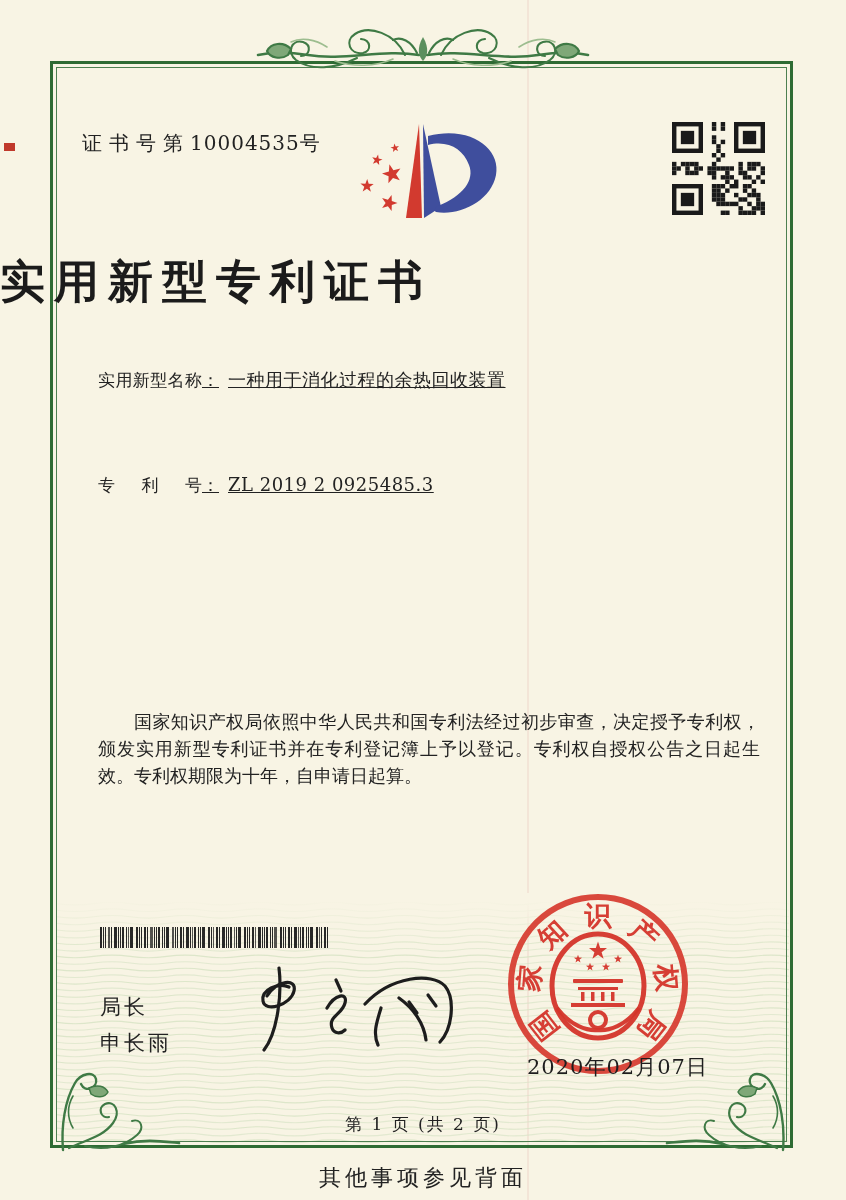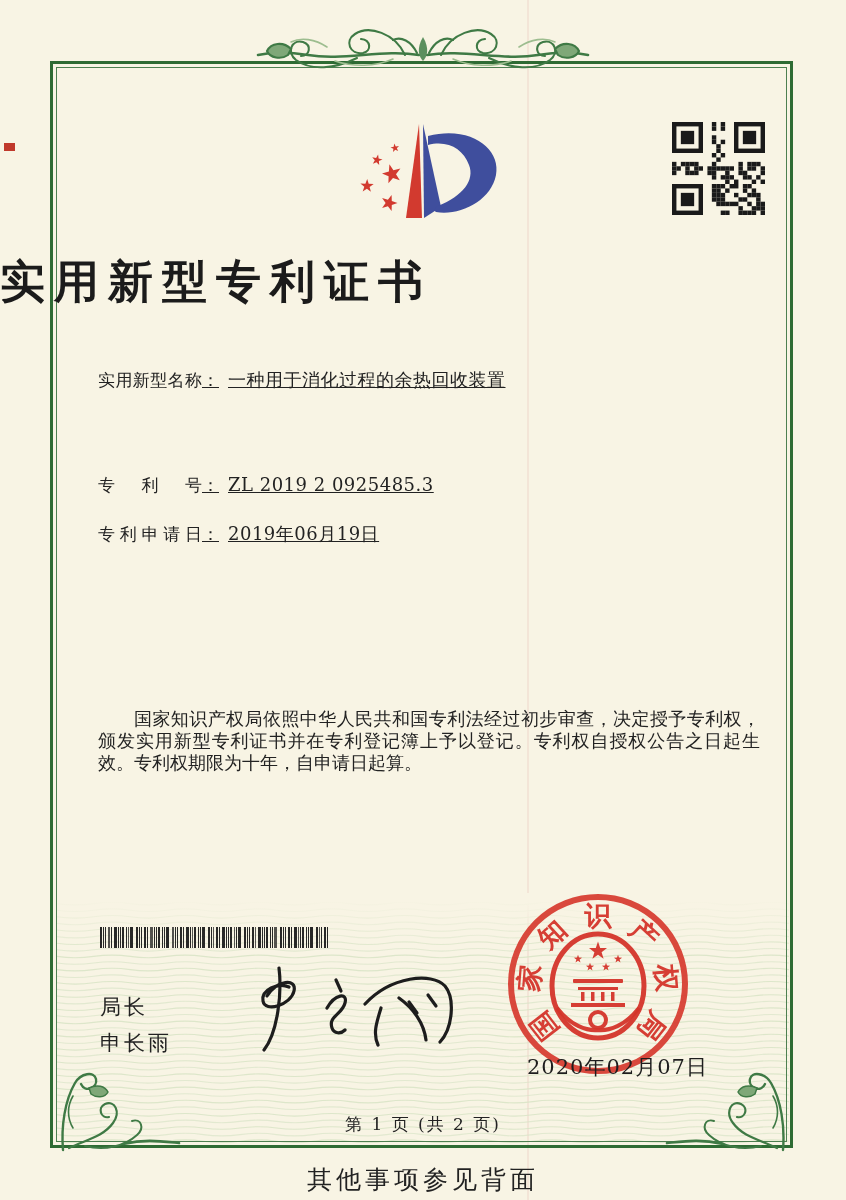--- a/index.html
+++ b/index.html
@@ -34,40 +34,40 @@
 
   .frow{position:absolute;left:98px;right:60px;font-size:18px;white-space:nowrap;text-decoration:underline;}
   .flabel{display:inline-block;width:104px;font-size:17px;text-align:justify;
           text-align-last:justify;vertical-align:baseline;}
   .fcolon{font-size:17px;}
   .fvalue{margin-left:9px;letter-spacing:0.5px;}
   .fgroup2{position:absolute;left:275px;top:0;white-space:nowrap;}
   .fgroup2 .flabel{width:94px;}
 
   .paras{position:absolute;left:98px;width:662px;top:708px;font-size:18px;
-         line-height:22px;text-align:justify;}
+         line-height:27px;text-align:justify;}
   .paras p{margin:0;text-indent:2em;}
 
   .barcode{position:absolute;left:100px;top:927px;}
 
   .director-title{position:absolute;left:100px;top:993px;font-size:21px;letter-spacing:3px;font-family:Liberation Serif, serif;}
   .director-name{position:absolute;left:100px;top:1029px;font-size:21px;letter-spacing:3px;}
   .sig{position:absolute;left:215px;top:952px;}
 
   .seal{position:absolute;left:508px;top:894px;width:180px;height:180px;z-index:3;}
   .seal-ring{position:absolute;inset:0;border:6px solid rgba(214,56,46,0.92);border-radius:50%;}
   .seal-char{position:absolute;font-size:27px;font-weight:bold;color:rgba(212,52,42,0.95);
              transform:translate(-50%,-50%);}
   .seal-emblem{position:absolute;left:35px;top:28px;}
   .seal-date{position:absolute;left:527px;top:1053px;font-size:21px;letter-spacing:1px;
              z-index:5;color:#1e1e1e;white-space:nowrap;}
 
   .page-ind{position:absolute;left:0;right:0;top:1113px;text-align:center;font-size:17px;
             letter-spacing:2px;z-index:4;}
-  .back-note{position:absolute;left:0;right:0;top:1163px;text-align:center;font-size:25px;
+  .back-note{position:absolute;left:0;right:0;top:1163px;text-align:center;font-size:22px;
              letter-spacing:4px;}
 </style>
 </head>
 <body>
 
 <div class="page">
 
   <div class="fold-line"></div>
   <div class="scan-mark"></div>
 
@@ -153,20 +153,23 @@
     <g id="cornR" stroke="#3f7a45" fill="none" stroke-linecap="round">
         <path d="M10,84 C8,60 12,34 22,17 C28,7 41,5 43,13 C45,22 32,27 28,18" stroke-width="2.4" fill="none" stroke="#3f7a45"></path>
         <path d="M16,82 C32,74 50,71 60,57 C68,46 62,34 52,38 C44,42 48,53 56,51" stroke-width="2.2" fill="none" stroke="#3f7a45"></path>
         <path d="M32,80 C52,85 72,80 84,69 C92,62 88,52 79,55" stroke-width="2" fill="none" stroke="#3f7a45"></path>
         <path d="M70,78 C92,73 106,75 126,77" stroke-width="2.6" fill="none" stroke="#3f7a45"></path>
         <path d="M20,30 C14,40 14,52 20,62" stroke-width="1.6" fill="none" stroke="#3f7a45"></path>
         <path d="M36,22 C44,18 52,20 55,26 C52,32 43,32 38,28 Z" stroke-width="1.5" fill="#7fa878" stroke="#3f7a45"></path>
       </g>
   </svg>
 
+  <div class="cert-no">
+    <span class="sp">证书号第</span><span class="num">10004535</span><span>号</span>
+  </div>
 
   <svg class="logo" id="logoSvg" width="155" height="112" viewBox="0 0 155 112">
       <polygon points="42.2,27.6 43.8,30.4 47.0,29.9 44.8,32.3 46.2,35.1 43.3,33.8 41.0,36.0 41.4,32.8 38.5,31.4 41.7,30.7" fill="#d23a2f"></polygon>
       <polygon points="26.1,38.6 26.6,42.5 30.5,43.4 26.9,45.1 27.2,49.0 24.5,46.2 20.9,47.7 22.8,44.2 20.2,41.3 24.1,42.0" fill="#d23a2f"></polygon>
       <polygon points="37.4,48.3 41.4,54.3 48.4,52.6 44.0,58.2 47.8,64.3 41.0,61.9 36.4,67.3 36.6,60.2 30.0,57.5 36.9,55.5" fill="#d23a2f"></polygon>
       <polygon points="15.2,63.0 16.7,67.8 21.7,68.1 17.6,71.0 18.9,75.8 14.9,72.8 10.7,75.5 12.3,70.8 8.4,67.6 13.4,67.7" fill="#d23a2f"></polygon>
       <polygon points="39.6,78.9 39.8,85.0 45.5,87.0 39.8,89.0 39.6,95.1 35.9,90.2 30.1,92.0 33.6,87.0 30.1,82.0 35.9,83.8" fill="#d23a2f"></polygon>
       <polygon points="67,8 54,102 70,102" fill="#d23a2f"></polygon>
       <polygon points="71,8 72,102 89,91" fill="#3f4e9d"></polygon>
       <path d="M76,20 C120,9 149,34 144,59 C139,85 108,100 84,96 C82,95 82,92 86,90 C111,80 123,64 117,49 C111,33 96,24 76,29 Z" fill="#3f4e9d"></path>
@@ -287,23 +290,20 @@
     </svg>
 
   <div class="title">实用新型专利证书</div>
 
   <div class="frow" style="top:368px">
     <span class="flabel">实用新型名称</span><span class="fcolon">：</span><span class="fvalue">一种用于消化过程的余热回收装置</span>
   </div>
   <div class="frow" style="top:474px">
     <span class="flabel">专利号</span><span class="fcolon">：</span><span class="fvalue">ZL 2019 2 0925485.3</span>
   </div>
-  <div class="frow" style="top:522px">
-    <span class="flabel">专利申请日</span><span class="fcolon">：</span><span class="fvalue">2019年06月19日</span>
-  </div>
 
   <div class="paras">
     <p>国家知识产权局依照中华人民共和国专利法经过初步审查，决定授予专利权，颁发实用新型专利证书并在专利登记簿上予以登记。专利权自授权公告之日起生效。专利权期限为十年，自申请日起算。</p>
   </div>
 
   <svg class="barcode" id="barcodeSvg" width="232" height="21">
       <rect x="0" y="0" width="2" height="21" fill="#1c1c1c" opacity="0.95"></rect>
       <rect x="3" y="0" width="1" height="21" fill="#1c1c1c" opacity="0.95"></rect>
       <rect x="5" y="0" width="1" height="21" fill="#1c1c1c" opacity="0.95"></rect>
       <rect x="8" y="0" width="2" height="21" fill="#1c1c1c" opacity="0.75"></rect>

